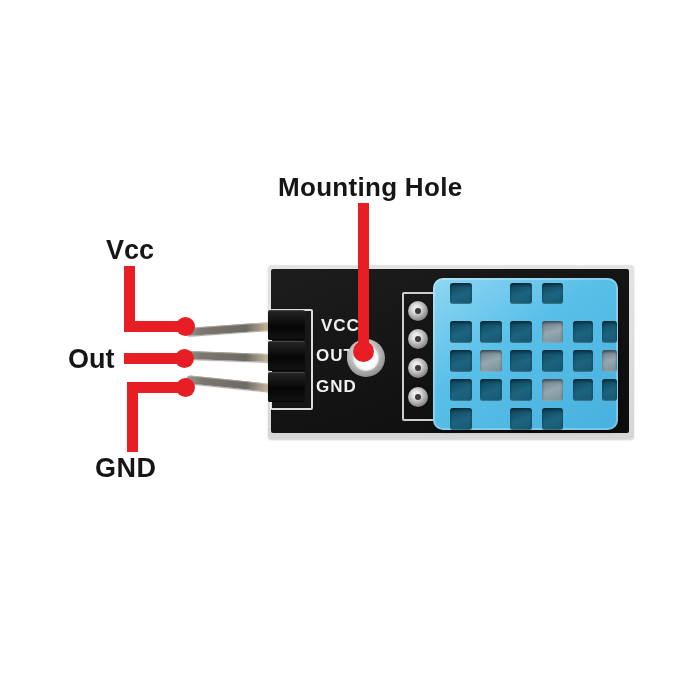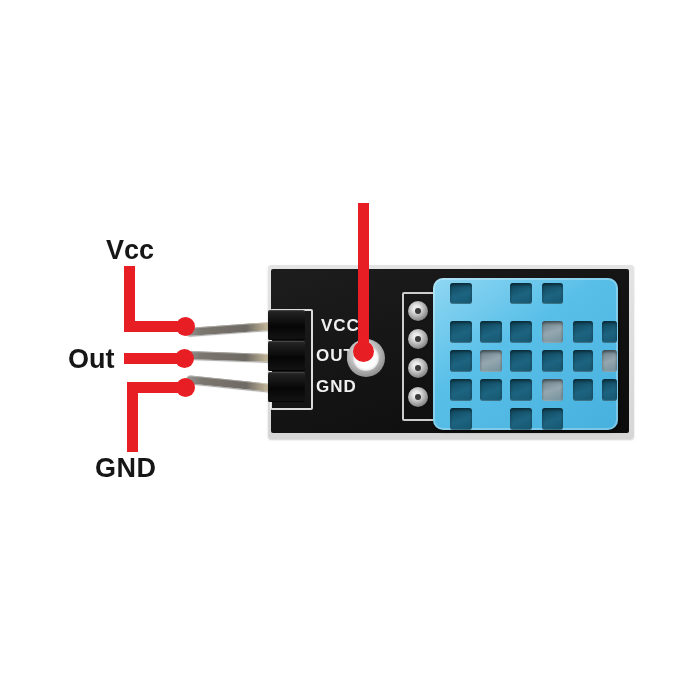--- a/index.html
+++ b/index.html
@@ -146,17 +146,18 @@
   <div class="rl" id="rl-vcc-h"></div>
   <div class="rl" id="rl-out"></div>
   <div class="rl" id="rl-gnd-h"></div>
   <div class="rl" id="rl-gnd-v"></div>
 
   <div class="rdot" id="dot-mh"></div>
   <div class="rdot" id="dot-vcc"></div>
   <div class="rdot" id="dot-out"></div>
   <div class="rdot" id="dot-gnd"></div>
 
+  <div class="ann" id="lbl-mounting">Mounting Hole</div>
   <div class="ann" id="lbl-vcc">Vcc</div>
   <div class="ann" id="lbl-out">Out</div>
   <div class="ann" id="lbl-gnd">GND</div>
 
 </div>
 
 </body></html>

